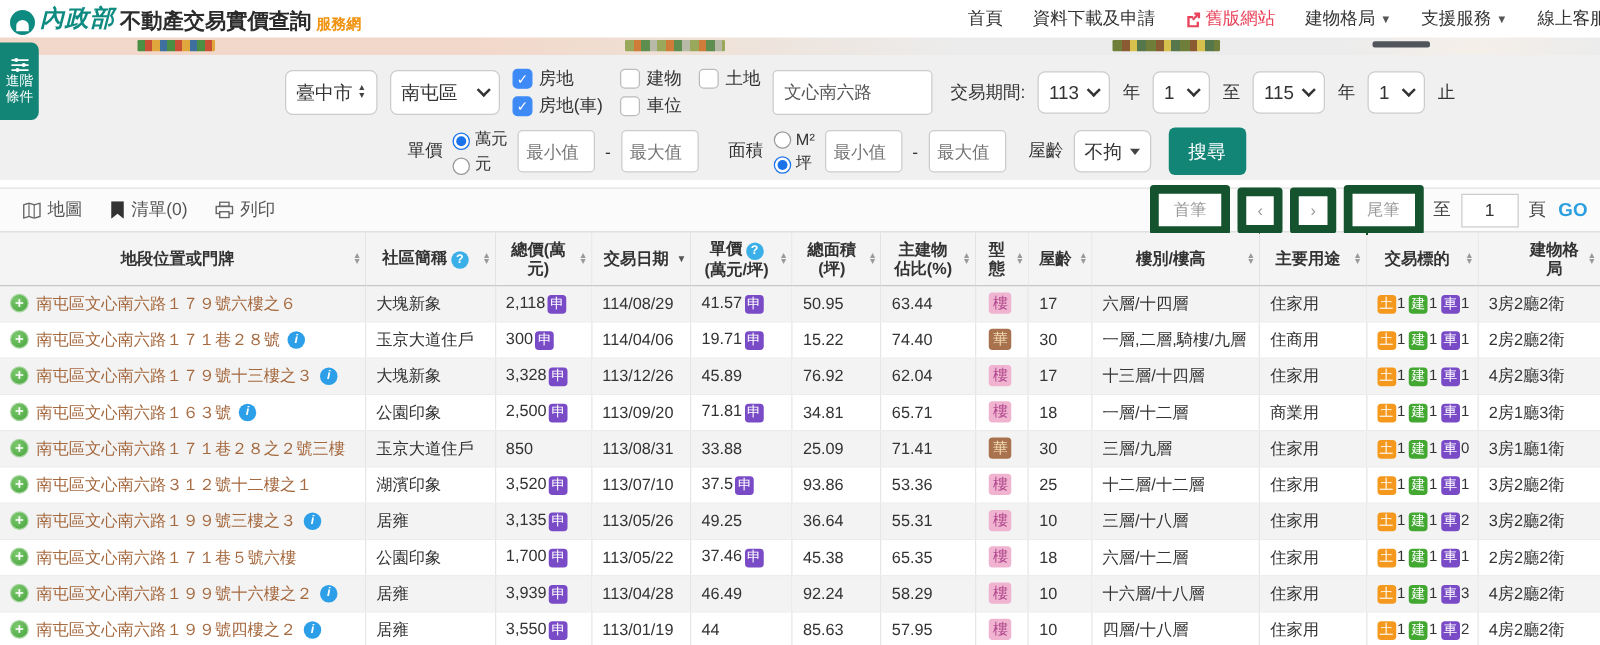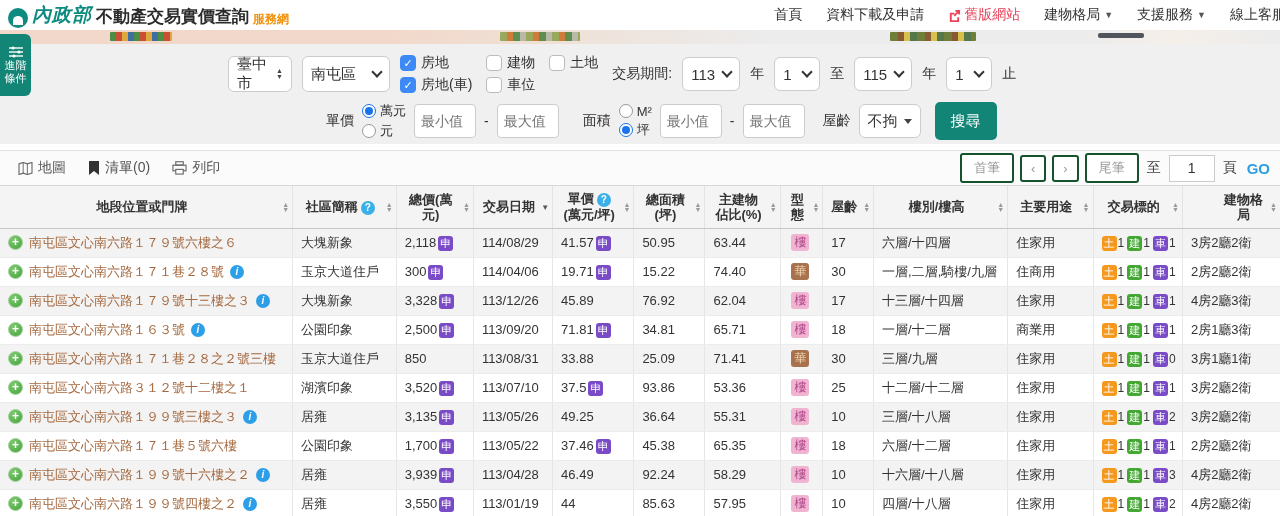--- a/index.html
+++ b/index.html
@@ -35,56 +35,56 @@
   .search-panel { height:100px; background:#f0f0f0; position:relative; padding:8px 0 0 180px; }
   .adv-btn { position:absolute; left:0; top:-10px; width:31px; height:62px; background:#128576;
     border:none; border-radius:0 6px 6px 0; color:#fff; display:flex; flex-direction:column;
     align-items:center; justify-content:center; gap:1px; cursor:pointer; z-index:5; }
   .adv-btn span { font-size:11px; line-height:12px; }
   .srow { display:flex; align-items:center; }
   .srow1 { margin-left:48px; gap:10px; height:44px; }
   .srow2 { margin-left:12px; gap:8px; height:46px; margin-top:2px; }
   .sel { background:#fff; border:1px solid #ccc; border-radius:6px; height:36px; display:flex;
     align-items:center; justify-content:space-between; padding:0 8px; font-size:15px; color:#333; cursor:pointer; }
-  .sel-city { width:64px; }
+  .sel-city { width:74px; }
   .sel-district { width:88px; }
   .sel-year { width:58px; height:34px; }
   .sel-month { width:46px; height:34px; }
   .sel-age { width:62px; height:34px; }
   .spinner { display:flex; flex-direction:column; font-size:7px; color:#444; line-height:6px; }
   .chev { width:8px; height:8px; border-right:2px solid #333; border-bottom:2px solid #333;
     transform:rotate(45deg); margin-top:-4px; }
   .tri-down { width:0; height:0; border-left:4px solid transparent; border-right:4px solid transparent;
     border-top:5px solid #444; }
   .chk-grid { display:grid; grid-template-columns:auto auto auto; grid-column-gap:14px; grid-row-gap:4px; }
   .chk { display:flex; align-items:center; gap:5px; font-size:14px; color:#333; cursor:pointer; white-space:nowrap; }
   .box { width:16px; height:16px; border-radius:4px; border:1px solid #bbb; background:#fff;
     display:flex; align-items:center; justify-content:center; font-size:11px; color:#fff; }
   .box.on { background:#3d8af7; border-color:#3d8af7; }
   .txt-input { background:#fff; border:1px solid #ccc; border-radius:4px; height:36px; width:128px;
     padding:0 8px; font-size:14px; color:#555; }
   .lbl { font-size:14px; color:#333; white-space:nowrap; }
   .radio-col { display:flex; flex-direction:column; gap:2px; }
-  .radio { display:flex; align-items:center; gap:4px; font-size:13px; color:#333; cursor:pointer; }
+  .radio { display:flex; align-items:flex-end; gap:4px; font-size:13px; color:#333; cursor:pointer; }
   .rdot { width:14px; height:14px; border-radius:50%; border:1px solid #999; background:#fff; position:relative; }
   .rdot.on { border-color:#1a73e8; }
   .rdot.on::after { content:""; position:absolute; left:2px; top:2px; width:8px; height:8px;
     border-radius:50%; background:#1a73e8; }
   .minmax { background:#fff; border:1px solid #ccc; border-radius:4px; height:34px; width:62px;
     padding:0 6px; font-size:14px; color:#aaa; }
   .search-btn { background:#128576; color:#fff; border:none; border-radius:5px; height:38px;
     width:62px; font-size:15px; cursor:pointer; margin-left:6px; }
 
   
   .toolbar { height:36px; background:#fbfbfb; border-top:1px solid #e2e2e2; border-bottom:1px solid #d8d8d8;
     display:flex; align-items:center; justify-content:space-between; padding:0 10px 0 18px; margin-top:6px; }
   .tools { display:flex; align-items:center; gap:22px; }
   .tool { display:flex; align-items:center; gap:5px; font-size:14px; color:#555; cursor:pointer; }
   .pager { display:flex; align-items:center; gap:6px; }
-  .pg-btn { background:#fff; border:2px solid #14532d; border-radius:3px; color:#999; font-size:13px;
+  .pg-btn { background:#fff; border:7px solid #14532d; border-radius:3px; color:#999; font-size:13px;
     padding:4px 12px; cursor:pointer; }
   .pg-arrow { padding:4px 9px; }
   .pg-lbl { font-size:14px; color:#444; margin:0 2px; }
   .pg-input { width:46px; height:27px; border:1px solid #ccc; text-align:center; font-size:14px; color:#333; }
   .go { color:#2b9fe0; font-size:15px; font-weight:bold; cursor:pointer; margin-left:2px; }
 
   
   table { width:1280px; border-collapse:collapse; table-layout:fixed; font-size:13px; }
   thead th { background:#f4f4f4; border-bottom:1px solid #c8c8c8; border-right:1px solid #e3e3e3;
     height:42px; font-weight:600; color:#333; position:relative; padding:0 12px 0 4px; text-align:center; }
@@ -225,20 +225,21 @@
   <label class="chk">
     <span class="box on">✓</span>
     <span>房地(車)</span>
   </label>
 
   <label class="chk">
     <span class="box"></span>
     <span>車位</span>
   </label>
 </div>
+    <input class="txt-input" value="文心南六路" style="">
     <span class="lbl" style="margin-left:4px">交易期間:</span>
     <div class="sel sel-year">
       <span>113</span>
       <span class="chev"></span>
     </div>
     <span class="lbl">年</span>
     <div class="sel sel-month">
       <span>1</span>
       <span class="chev"></span>
     </div>

